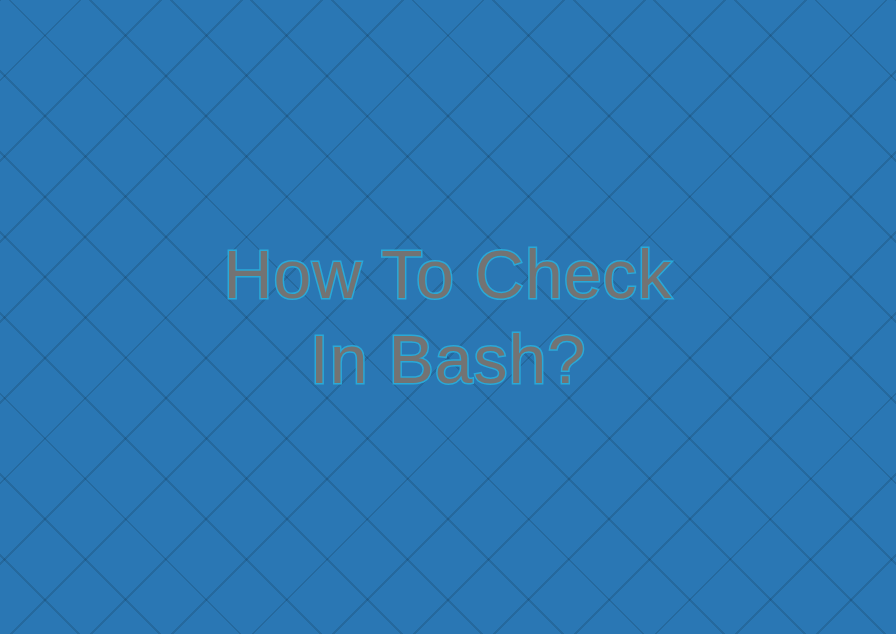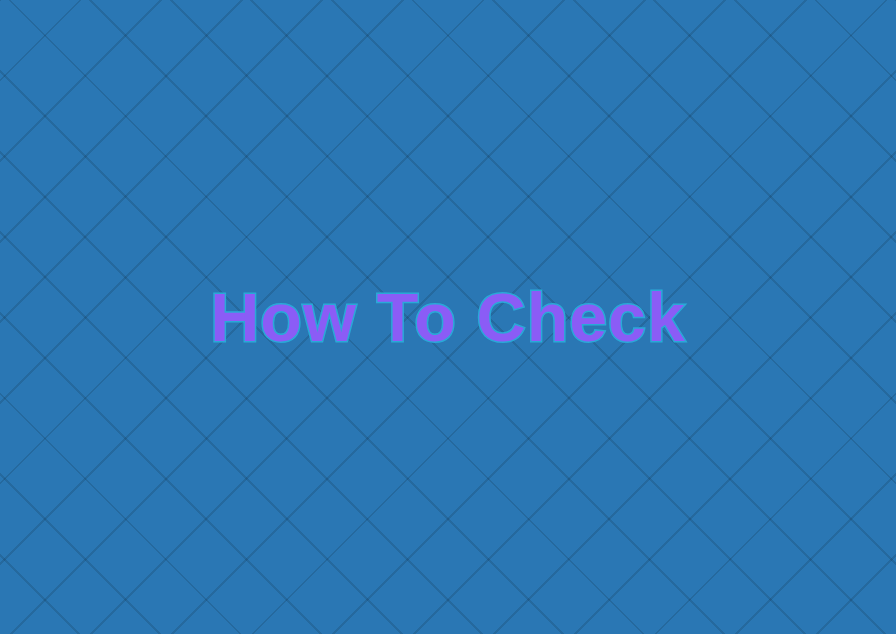--- a/index.html
+++ b/index.html
@@ -35,39 +35,40 @@
       height: 100%;
       display: flex;
       flex-direction: column;
       justify-content: center;
       align-items: center;
       padding: 0 40px;
     }
     
     .title {
       font-family: "Arial Rounded MT Bold", "Helvetica Rounded", Arial, sans-serif;
-      font-weight: 700;
+      font-weight: 400;
       font-size: 68px;
       line-height: 1.25;
       text-align: center;
-      color: #8b5cf6;
+      color: #737373;
       -webkit-text-stroke: 3px #2aa9d8;
       text-stroke: 3px #2aa9d8;
       paint-order: stroke fill;
       letter-spacing: 1px;
       text-shadow: 0 0 1px #2aa9d8;
     }
     
     .title-line {
       display: block;
       white-space: nowrap;
     }
   </style>
 </head>
 <body>
 
 <div class="background"></div>
 
 <div class="content">
   <h1 class="title">
     <span class="title-line">How To Check</span>
+    <span class="title-line">In Bash?</span>
   </h1>
 </div>
 
 </body></html>

